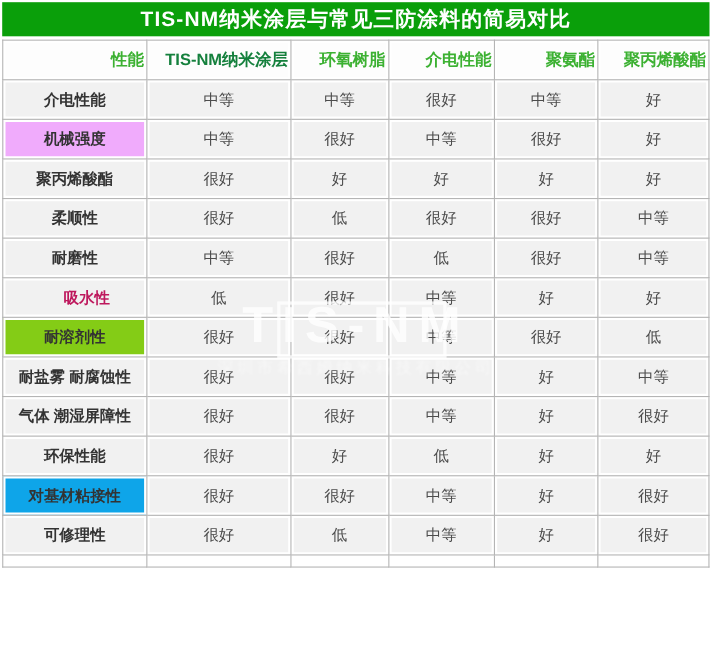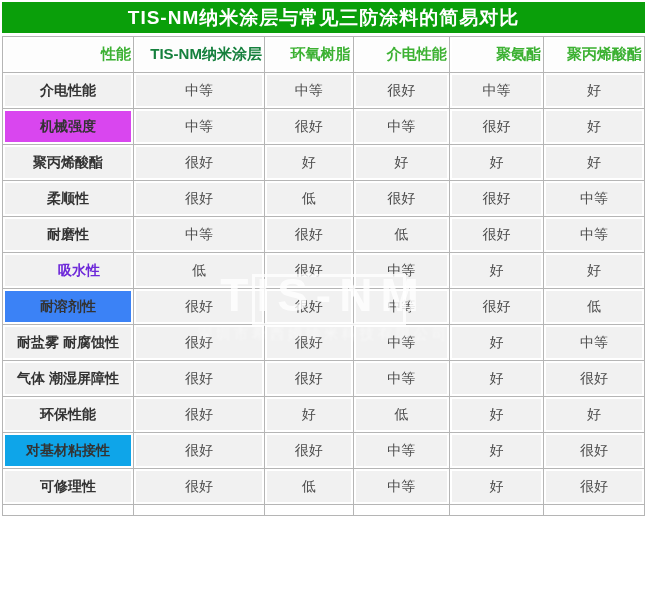--- a/index.html
+++ b/index.html
@@ -88,21 +88,21 @@
     <tbody>
         <tr>
           <td class="row-label" style="background: rgb(241, 241, 241); color: rgb(51, 51, 51); border: 1px solid rgb(181, 181, 181);">介电性能</td>
           <td class="value-cell" style="background: rgb(241, 241, 241); color: rgb(76, 76, 76); border: 1px solid rgb(181, 181, 181);">中等</td>
           <td class="value-cell" style="background: rgb(241, 241, 241); color: rgb(76, 76, 76); border: 1px solid rgb(181, 181, 181);">中等</td>
           <td class="value-cell" style="background: rgb(241, 241, 241); color: rgb(76, 76, 76); border: 1px solid rgb(181, 181, 181);">很好</td>
           <td class="value-cell" style="background: rgb(241, 241, 241); color: rgb(76, 76, 76); border: 1px solid rgb(181, 181, 181);">中等</td>
           <td class="value-cell" style="background: rgb(241, 241, 241); color: rgb(76, 76, 76); border: 1px solid rgb(181, 181, 181);">好</td>
         </tr>
         <tr>
-          <td class="row-label" style="background: #d946ef; color: rgb(51, 51, 51); border: 1px solid rgb(181, 181, 181);">机械强度</td>
+          <td class="row-label" style="background: #f0abfc; color: rgb(51, 51, 51); border: 1px solid rgb(181, 181, 181);">机械强度</td>
           <td class="value-cell" style="background: rgb(241, 241, 241); color: rgb(76, 76, 76); border: 1px solid rgb(181, 181, 181);">中等</td>
           <td class="value-cell" style="background: rgb(241, 241, 241); color: rgb(76, 76, 76); border: 1px solid rgb(181, 181, 181);">很好</td>
           <td class="value-cell" style="background: rgb(241, 241, 241); color: rgb(76, 76, 76); border: 1px solid rgb(181, 181, 181);">中等</td>
           <td class="value-cell" style="background: rgb(241, 241, 241); color: rgb(76, 76, 76); border: 1px solid rgb(181, 181, 181);">很好</td>
           <td class="value-cell" style="background: rgb(241, 241, 241); color: rgb(76, 76, 76); border: 1px solid rgb(181, 181, 181);">好</td>
         </tr>
         <tr>
           <td class="row-label" style="background: rgb(241, 241, 241); color: rgb(51, 51, 51); border: 1px solid rgb(181, 181, 181);">聚丙烯酸酯</td>
           <td class="value-cell" style="background: rgb(241, 241, 241); color: rgb(76, 76, 76); border: 1px solid rgb(181, 181, 181);">很好</td>
           <td class="value-cell" style="background: rgb(241, 241, 241); color: rgb(76, 76, 76); border: 1px solid rgb(181, 181, 181);">好</td>
@@ -120,29 +120,29 @@
         </tr>
         <tr>
           <td class="row-label" style="background: rgb(241, 241, 241); color: rgb(51, 51, 51); border: 1px solid rgb(181, 181, 181);">耐磨性</td>
           <td class="value-cell" style="background: rgb(241, 241, 241); color: rgb(76, 76, 76); border: 1px solid rgb(181, 181, 181);">中等</td>
           <td class="value-cell" style="background: rgb(241, 241, 241); color: rgb(76, 76, 76); border: 1px solid rgb(181, 181, 181);">很好</td>
           <td class="value-cell" style="background: rgb(241, 241, 241); color: rgb(76, 76, 76); border: 1px solid rgb(181, 181, 181);">低</td>
           <td class="value-cell" style="background: rgb(241, 241, 241); color: rgb(76, 76, 76); border: 1px solid rgb(181, 181, 181);">很好</td>
           <td class="value-cell" style="background: rgb(241, 241, 241); color: rgb(76, 76, 76); border: 1px solid rgb(181, 181, 181);">中等</td>
         </tr>
         <tr>
-          <td class="row-label" style="background: rgb(241, 241, 241); color: #6d28d9; border: 1px solid rgb(181, 181, 181); padding-left: 24px;">吸水性</td>
-          <td class="value-cell" style="background: rgb(241, 241, 241); color: rgb(76, 76, 76); border: 1px solid rgb(181, 181, 181);">低</td>
-          <td class="value-cell" style="background: rgb(241, 241, 241); color: rgb(76, 76, 76); border: 1px solid rgb(181, 181, 181);">很好</td>
-          <td class="value-cell" style="background: rgb(241, 241, 241); color: rgb(76, 76, 76); border: 1px solid rgb(181, 181, 181);">中等</td>
-          <td class="value-cell" style="background: rgb(241, 241, 241); color: rgb(76, 76, 76); border: 1px solid rgb(181, 181, 181);">好</td>
-          <td class="value-cell" style="background: rgb(241, 241, 241); color: rgb(76, 76, 76); border: 1px solid rgb(181, 181, 181);">好</td>
-        </tr>
-        <tr>
-          <td class="row-label" style="background: #3b82f6; color: rgb(51, 51, 51); border: 1px solid rgb(181, 181, 181); margin-left: 12px;">耐溶剂性</td>
+          <td class="row-label" style="background: rgb(241, 241, 241); color: #be185d; border: 1px solid rgb(181, 181, 181); padding-left: 24px;">吸水性</td>
+          <td class="value-cell" style="background: rgb(241, 241, 241); color: rgb(76, 76, 76); border: 1px solid rgb(181, 181, 181);">低</td>
+          <td class="value-cell" style="background: rgb(241, 241, 241); color: rgb(76, 76, 76); border: 1px solid rgb(181, 181, 181);">很好</td>
+          <td class="value-cell" style="background: rgb(241, 241, 241); color: rgb(76, 76, 76); border: 1px solid rgb(181, 181, 181);">中等</td>
+          <td class="value-cell" style="background: rgb(241, 241, 241); color: rgb(76, 76, 76); border: 1px solid rgb(181, 181, 181);">好</td>
+          <td class="value-cell" style="background: rgb(241, 241, 241); color: rgb(76, 76, 76); border: 1px solid rgb(181, 181, 181);">好</td>
+        </tr>
+        <tr>
+          <td class="row-label" style="background: #84cc16; color: rgb(51, 51, 51); border: 1px solid rgb(181, 181, 181); margin-left: 12px;">耐溶剂性</td>
           <td class="value-cell" style="background: rgb(241, 241, 241); color: rgb(76, 76, 76); border: 1px solid rgb(181, 181, 181);">很好</td>
           <td class="value-cell" style="background: rgb(241, 241, 241); color: rgb(76, 76, 76); border: 1px solid rgb(181, 181, 181);">很好</td>
           <td class="value-cell" style="background: rgb(241, 241, 241); color: rgb(76, 76, 76); border: 1px solid rgb(181, 181, 181);">中等</td>
           <td class="value-cell" style="background: rgb(241, 241, 241); color: rgb(76, 76, 76); border: 1px solid rgb(181, 181, 181);">很好</td>
           <td class="value-cell" style="background: rgb(241, 241, 241); color: rgb(76, 76, 76); border: 1px solid rgb(181, 181, 181);">低</td>
         </tr>
         <tr>
           <td class="row-label" style="background: rgb(241, 241, 241); color: rgb(51, 51, 51); border: 1px solid rgb(181, 181, 181);">耐盐雾 耐腐蚀性</td>
           <td class="value-cell" style="background: rgb(241, 241, 241); color: rgb(76, 76, 76); border: 1px solid rgb(181, 181, 181);">很好</td>
           <td class="value-cell" style="background: rgb(241, 241, 241); color: rgb(76, 76, 76); border: 1px solid rgb(181, 181, 181);">很好</td>

